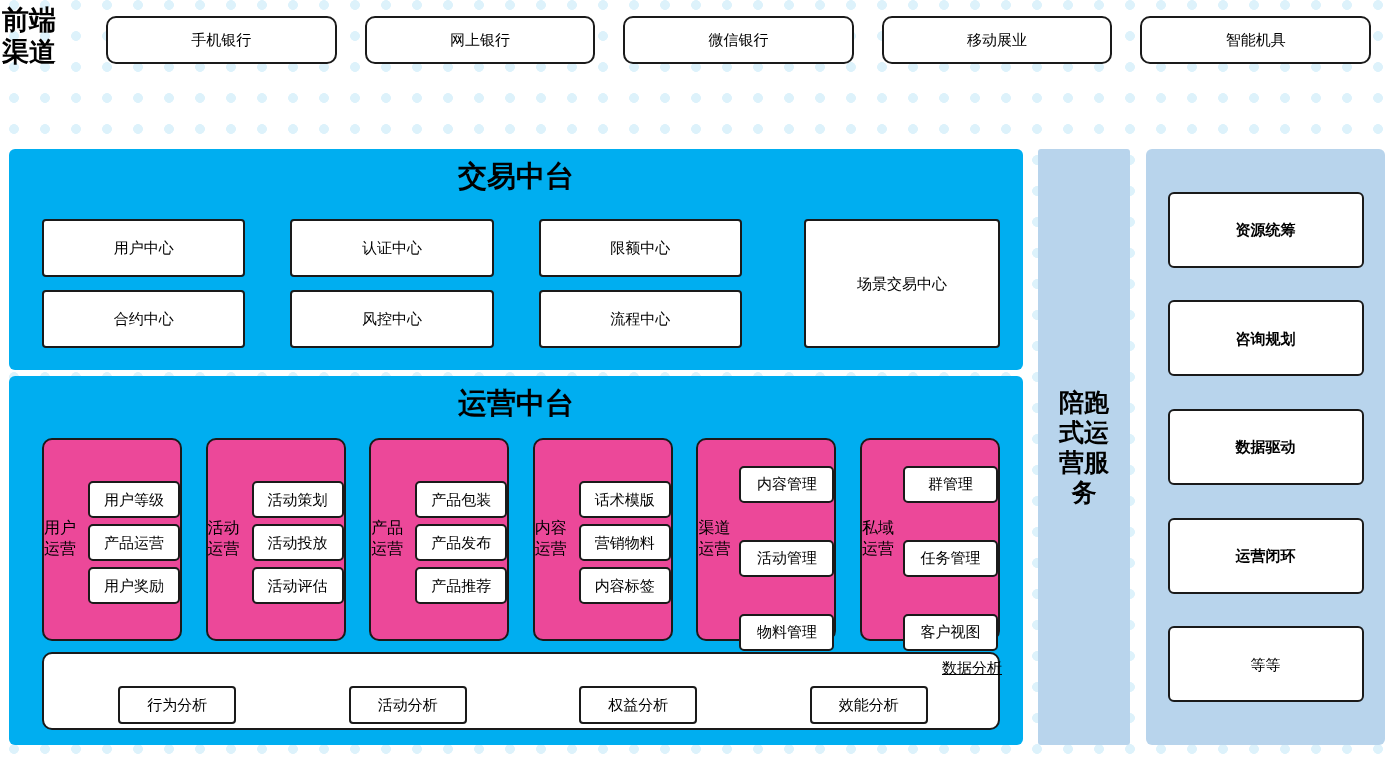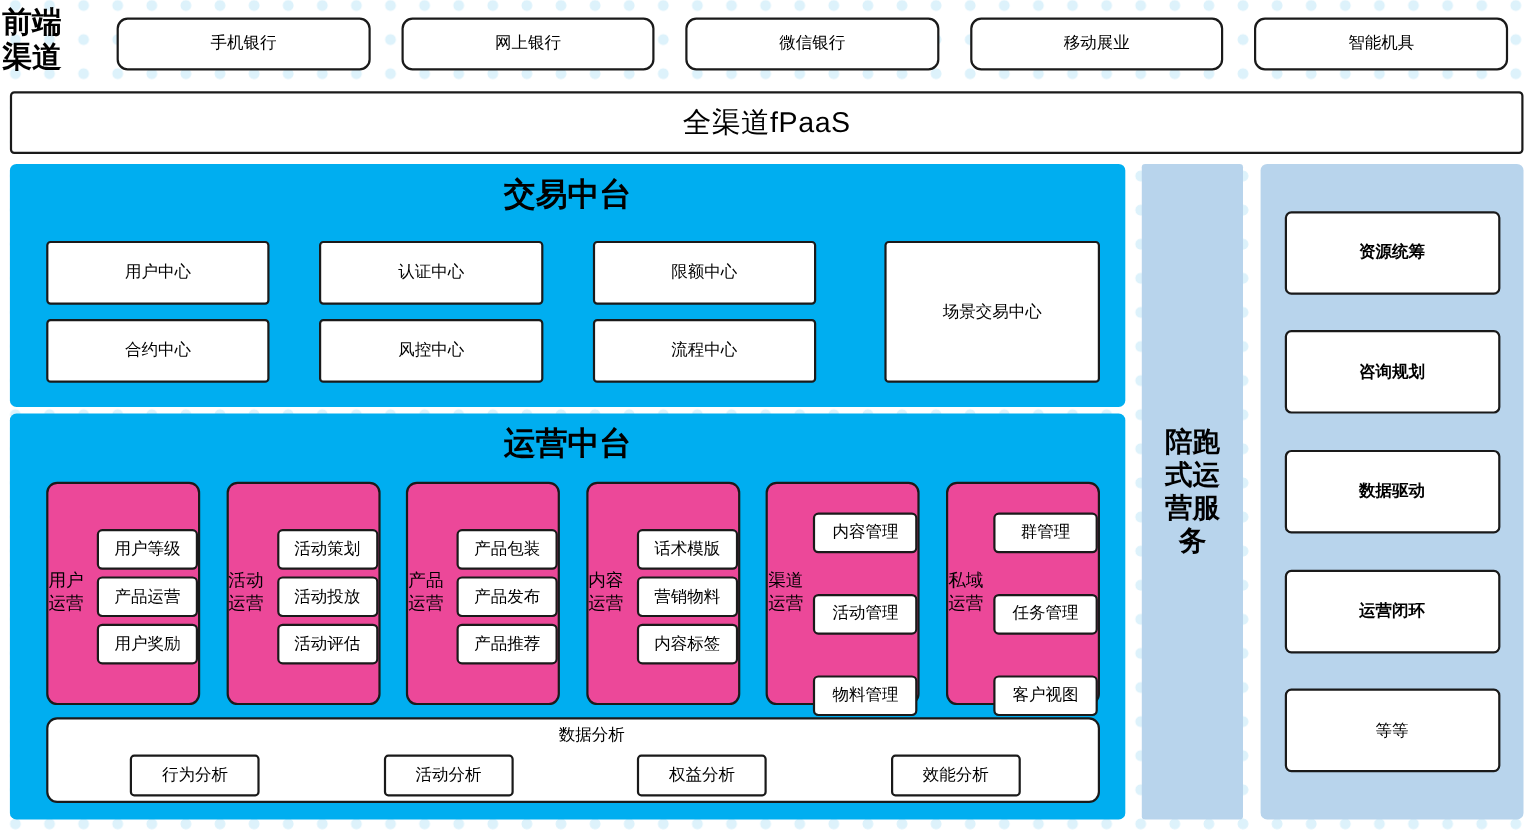--- a/index.html
+++ b/index.html
@@ -115,22 +115,22 @@
 
   
   #data-analysis {
     position: absolute; left: 33px; top: 276px;
     width: 958px; height: 78px;
     background: #ffffff;
     border: 2.2px solid #1a1a1a;
     border-radius: 10px;
   }
   #data-analysis .da-title {
-    position: absolute; top: 5px; left: 17px; width: 100%;
-    text-align: center; font-size: 15px; color: #000;
+    position: absolute; top: 5px; left: 4px; width: 100%;
+    text-align: right; font-size: 15px; color: #000; text-decoration: underline;
   }
   #da-items {
     position: absolute; left: 18px; top: 32px;
     width: 922px; height: 38px;
     display: flex; justify-content: space-around; align-items: center;
   }
   #da-items .wbox { width: 118px; height: 38px; font-size: 15px; }
 
   
   #accompany-col {
@@ -199,23 +199,20 @@
         <span>移动展业</span>
       </div>
     </div>
     <div class="chan-slot">
       <div class="wbox">
         <span>智能机具</span>
       </div>
     </div>
   </div>
 
-  <div id="fpaas-bar" class="wbox">
-    <span>全渠道fPaaS</span>
-  </div>
 
   <div id="trade-panel">
     <div class="panel-title">交易中台</div>
     <div id="trade-grid">
       <div class="wbox">
         <span>用户中心</span>
       </div>
       <div class="wbox">
         <span>认证中心</span>
       </div>

